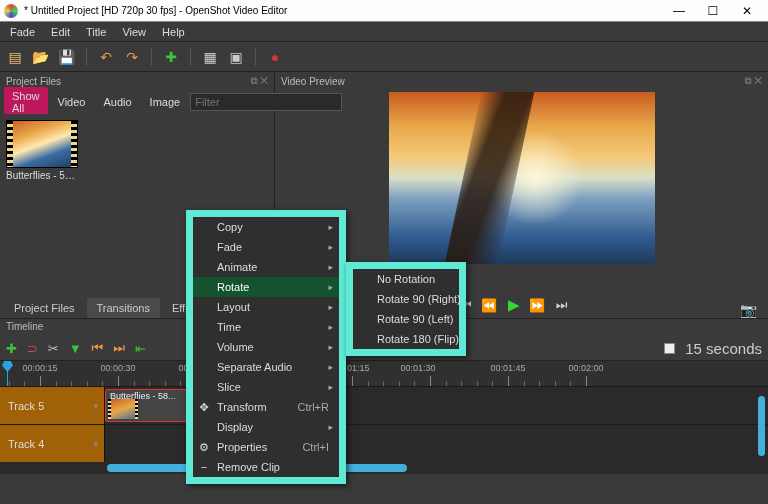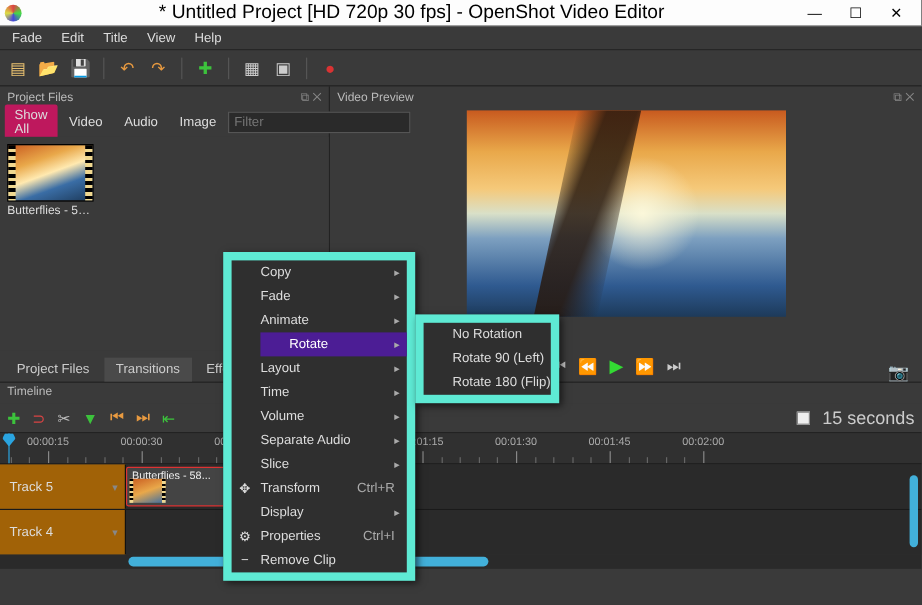--- a/index.html
+++ b/index.html
@@ -1,20 +1,20 @@
 <!DOCTYPE html>
 <html><head>
 <meta charset="utf-8">
 <style>
 * { margin: 0; padding: 0; box-sizing: border-box; font-family: "Segoe UI", Tahoma, sans-serif; }
 body { background: #3a3a3a; color: #e0e0e0; width: 768px; height: 504px; overflow: hidden; position: relative; font-size: 11px; }
 
 .titlebar { height: 22px; background: #fdfdfd; color: #000; display: flex; align-items: center; padding: 0 4px; border-bottom: 1px solid #888; }
 .titlebar .app-icon { width: 14px; height: 14px; border-radius: 50%; background: conic-gradient(#d44,#4d4,#44d,#dd4,#d44); margin-right: 6px; }
-.titlebar .title { flex: 1; font-size: 16px; text-align: center; }
+.titlebar .title { flex: 1; font-size: 10px; }
 .titlebar .winbtn { width: 34px; height: 22px; display: flex; align-items: center; justify-content: center; font-size: 12px; }
 
 .menubar { height: 20px; background: #3a3a3a; display: flex; align-items: center; padding: 0 2px; border-bottom: 1px solid #222; }
 .menubar .menuitem { padding: 2px 8px; color: #ddd; font-size: 11px; }
 
 .toolbar { height: 30px; background: #3a3a3a; display: flex; align-items: center; padding: 0 6px; gap: 8px; border-bottom: 1px solid #222; }
 .toolbar .tbtn { width: 18px; height: 18px; display: flex; align-items: center; justify-content: center; font-size: 14px; }
 .toolbar .sep { width: 1px; height: 18px; background: #555; margin: 0 2px; }
 
 .upper { display: flex; height: 220px; }
@@ -83,21 +83,21 @@
 .hscroll .pad { width: 105px; }
 .hscroll .bar { flex: 1; position: relative; }
 .hscroll .thumb { position: absolute; left: 2px; width: 300px; top: 2px; bottom: 2px; background: #42b0da; border-radius: 4px; }
 .vscroll-thumb { position: absolute; right: 3px; top: 396px; width: 7px; height: 60px; background: #42b0da; border-radius: 4px; }
 
 
 .ctx { position: absolute; background: #2f2f2f; border: 7px solid #5eead4; box-shadow: 2px 2px 6px rgba(0,0,0,.6); font-size: 11px; color: #ddd; }
 .ctx .item { height: 20px; display: flex; align-items: center; padding: 0 18px 0 24px; position: relative; white-space: nowrap; }
 .ctx .item .arrow { position: absolute; right: 6px; font-size: 9px; color: #aaa; }
 .ctx .item .shortcut { position: absolute; right: 10px; color: #aaa; }
-.ctx .item.hl { background: #4c1d95; color: #fff; margin-left: 24px; }
+.ctx .item.hl { background: #14532d; color: #fff; }
 .ctx .item .icon { position: absolute; left: 4px; width: 14px; text-align: center; }
 </style>
 </head>
 <body>
 
 <div class="titlebar">
   <div class="app-icon"></div>
   <div class="title">* Untitled Project [HD 720p 30 fps] - OpenShot Video Editor</div>
   <div class="winbtn">—</div>
   <div class="winbtn">☐</div>
@@ -214,21 +214,21 @@
       <div class="minor" style="left: 227.2px;"></div>
       <div class="minor" style="left: 242.8px;"></div>
       <div class="minor" style="left: 258.4px;"></div>
       <div class="major" style="left: 352px;"></div>
       <div class="tick" style="left: 352px; text-align: right;">00:01:15</div>
       <div class="minor" style="left: 289.6px;"></div>
       <div class="minor" style="left: 305.2px;"></div>
       <div class="minor" style="left: 320.8px;"></div>
       <div class="minor" style="left: 336.4px;"></div>
       <div class="major" style="left: 430px;"></div>
-      <div class="tick" style="left: 430px;">00:01:30</div>
+      <div class="tick" style="left: 418px;">00:01:30</div>
       <div class="minor" style="left: 367.6px;"></div>
       <div class="minor" style="left: 383.2px;"></div>
       <div class="minor" style="left: 398.8px;"></div>
       <div class="minor" style="left: 414.4px;"></div>
       <div class="major" style="left: 508px;"></div>
       <div class="tick" style="left: 508px;">00:01:45</div>
       <div class="minor" style="left: 445.6px;"></div>
       <div class="minor" style="left: 461.2px;"></div>
       <div class="minor" style="left: 476.8px;"></div>
       <div class="minor" style="left: 492.4px;"></div>
@@ -317,15 +317,16 @@
       <span class="shortcut">Ctrl+I</span>
     </div>
     <div class="item">
       <span class="icon">−</span>
       <span>Remove Clip</span>
     </div>
   </div>
 
 <div class="ctx" id="ctx-rotate" style="left:346px; top:262px; width:120px;">
     <div class="item">No Rotation</div>
+    <div class="item">Rotate 90 (Right)</div>
     <div class="item">Rotate 90 (Left)</div>
     <div class="item">Rotate 180 (Flip)</div>
   </div>
 
 </body></html>

